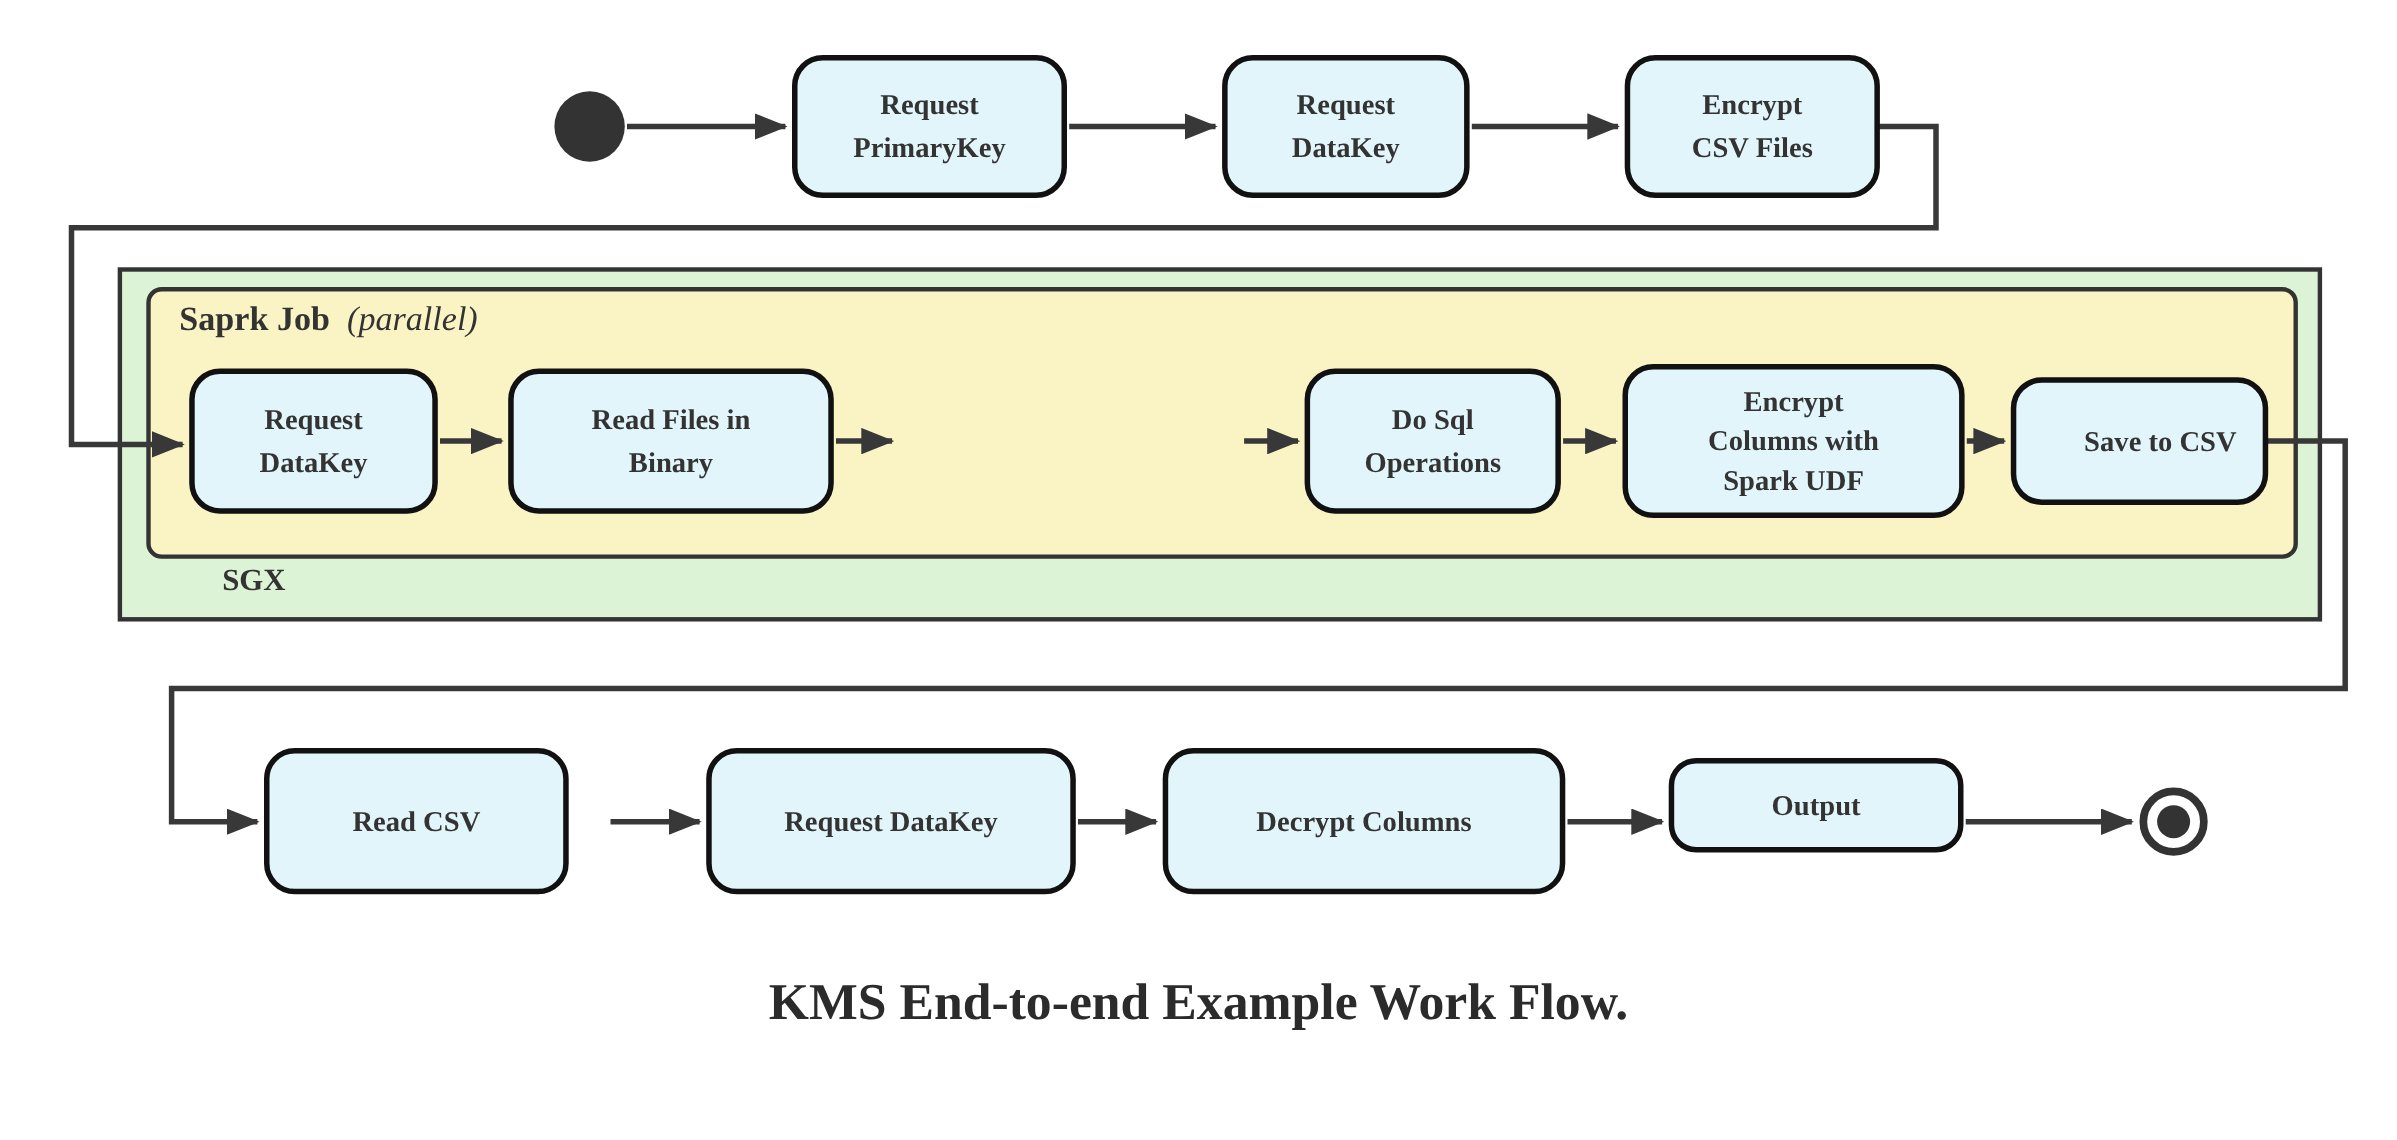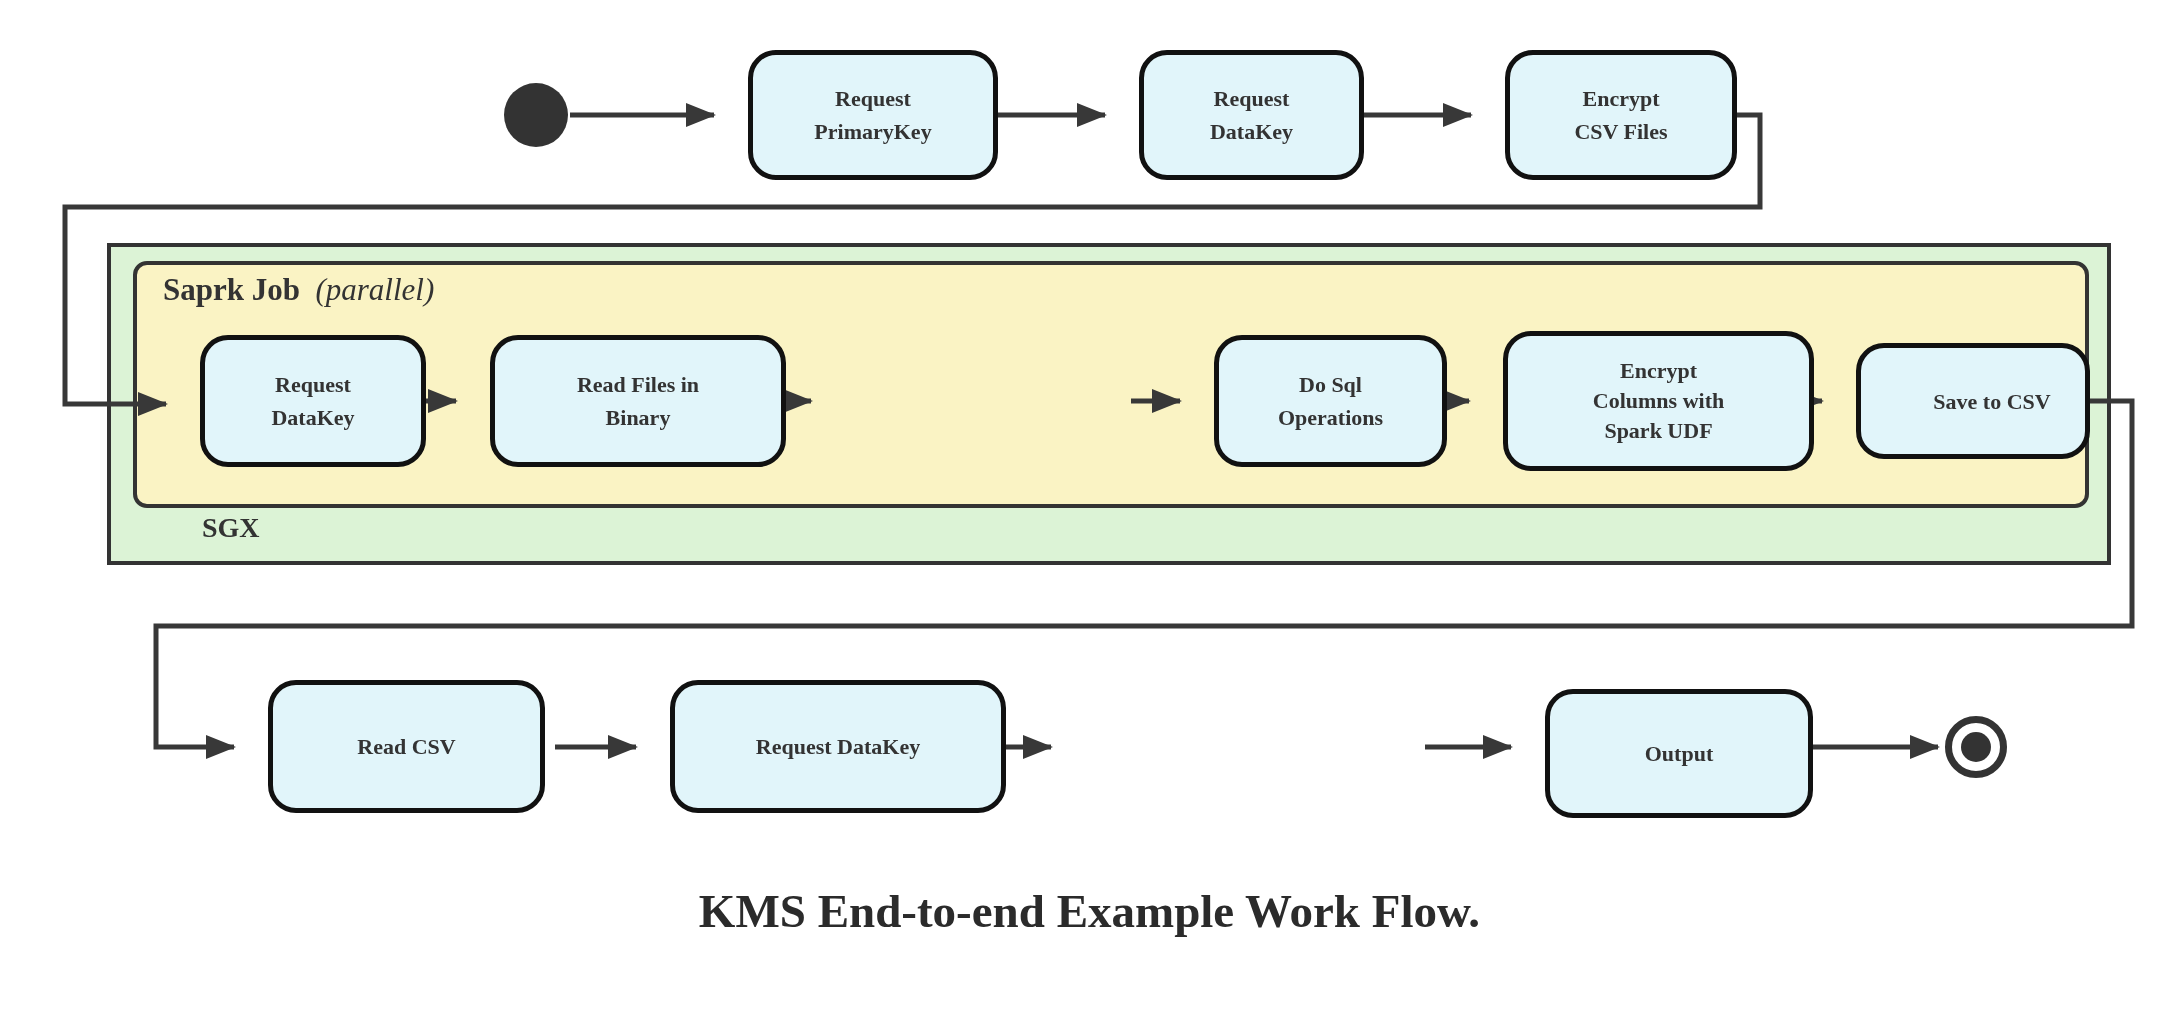--- a/index.html
+++ b/index.html
@@ -6,23 +6,22 @@
   #canvas{
     position:relative;width:2179px;height:1036px;background:#ffffff;overflow:hidden;
     font-family:"Liberation Serif", serif;
     --node-fill:#e1f5fa; --node-border:#111111; --sgx-fill:#dcf3d6;
     --spark-fill:#faf3c4; --box-border:#333333; --line:#383838; --text:#333333;
   }
   .node{
     position:absolute;box-sizing:border-box;
     background:var(--node-fill);border:5px solid var(--node-border);border-radius:28px;
     display:flex;align-items:center;justify-content:center;text-align:center;
-    font-weight:bold;font-size:22px;line-height:1.5;color:var(--text);
+    font-weight:bold;font-size:26px;line-height:1.5;color:var(--text);
     white-space:pre-line;
-    margin-left:28px;
   }
   .container-box{position:absolute;box-sizing:border-box;border:4px solid var(--box-border);}
   .sgx-box{background:var(--sgx-fill);}
   .spark-box{background:var(--spark-fill);border-radius:14px;}
   .group-label{position:absolute;color:var(--text);font-weight:bold;}
   .group-label .qualifier{font-weight:normal;font-style:italic;}
   .start-circle{position:absolute;width:64px;height:64px;border-radius:50%;background:#333333;}
   .end-circle{position:absolute;width:62px;height:62px;border-radius:50%;box-sizing:border-box;
     border:7px solid #333333;background:#ffffff;display:flex;align-items:center;justify-content:center;}
   .end-dot{width:30px;height:30px;border-radius:50%;background:#333333;}
@@ -86,16 +85,17 @@
 Binary</div>
   <div class="node" style="left:1186px;top:335px;width:233px;height:132px;">Do Sql
 Operations</div>
   <div class="node" style="left:1475px;top:331px;width:311px;height:140px;line-height:1.35;">Encrypt
 Columns with
 Spark UDF</div>
   <div class="node" style="left:1828px;top:343px;width:234px;height:116px;padding-left:38px;">Save to CSV</div>
 
   <div class="node" style="left:240px;top:680px;width:277px;height:133px;">Read CSV</div>
   <div class="node" style="left:642px;top:680px;width:336px;height:133px;">Request DataKey</div>
-  <div class="node" style="left:1517px;top:689px;width:268px;height:129px;">Output</div>
+  <div class="node" style="left:1057px;top:680px;width:366px;height:133px;">Decrypt Columns</div>
+  <div class="node" style="left:1517px;top:689px;width:268px;height:86px;border-radius:25px;">Output</div>
 
   <div class="caption">KMS End-to-end Example Work Flow.</div>
 </div>
 
 </body></html>

